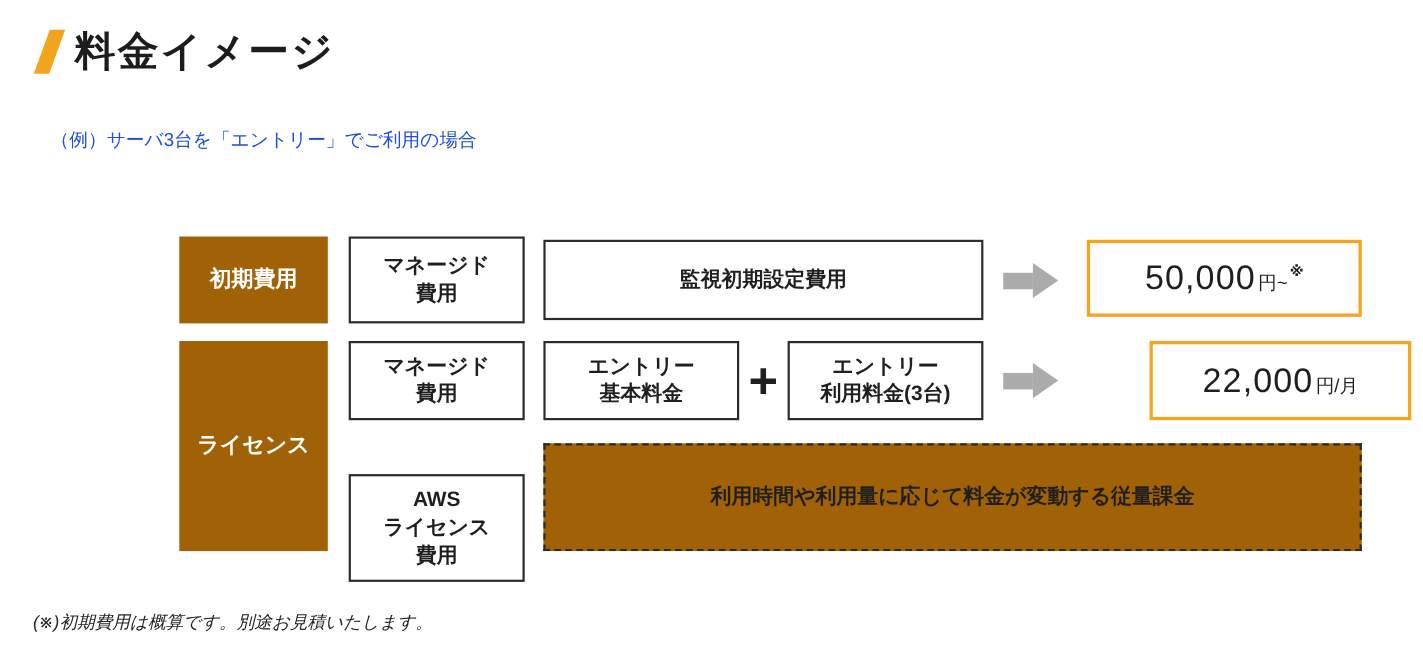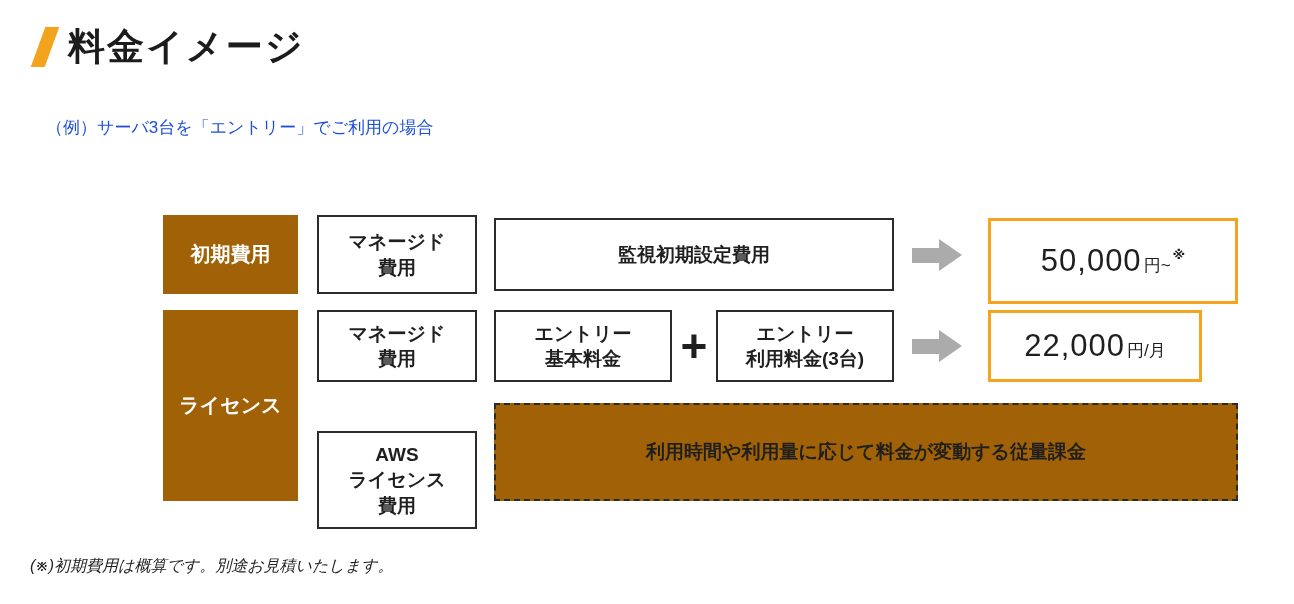--- a/index.html
+++ b/index.html
@@ -49,21 +49,21 @@
     <div class="box outlined" style="left:317px;top:215px;width:160px;height:79px;">マネージド
 費用</div>
 
     <div class="box outlined" style="left:494px;top:218px;width:400px;height:73px;">監視初期設定費用</div>
 
     <div class="arrow" style="left:912px;top:239px;">
       <div class="bar"></div>
       <div class="head"></div>
     </div>
 
-    <div class="box result" style="left:988px;top:218px;width:250px;height:86px;">
+    <div class="box result" style="left:988px;top:218px;width:250px;height:70px;">
       <div class="result-inner">
         <span class="amount">50,000</span>
         <span class="unit">円~</span>
         <span class="sup">※</span>
       </div>
     </div>
 
     <div class="box cat" style="left:163px;top:310px;width:135px;height:191px;">ライセンス</div>
 
     <div class="box outlined" style="left:317px;top:310px;width:160px;height:72px;">マネージド
@@ -75,21 +75,21 @@
     <div class="plus" style="left:672px;top:310px;width:44px;height:72px;">+</div>
 
     <div class="box outlined" style="left:716px;top:310px;width:178px;height:72px;">エントリー
 利用料金(3台)</div>
 
     <div class="arrow" style="left:912px;top:330px;">
       <div class="bar"></div>
       <div class="head"></div>
     </div>
 
-    <div class="box result" style="left:988px;top:310px;width:214px;height:72px;">
+    <div class="box result" style="left:1045px;top:310px;width:238px;height:72px;">
       <div class="result-inner">
         <span class="amount">22,000</span>
         <span class="unit">円/月</span>
       </div>
     </div>
 
     <div class="box outlined" style="left:317px;top:403px;width:160px;height:98px;margin-top:28px;">AWS
 ライセンス
 費用</div>
 

